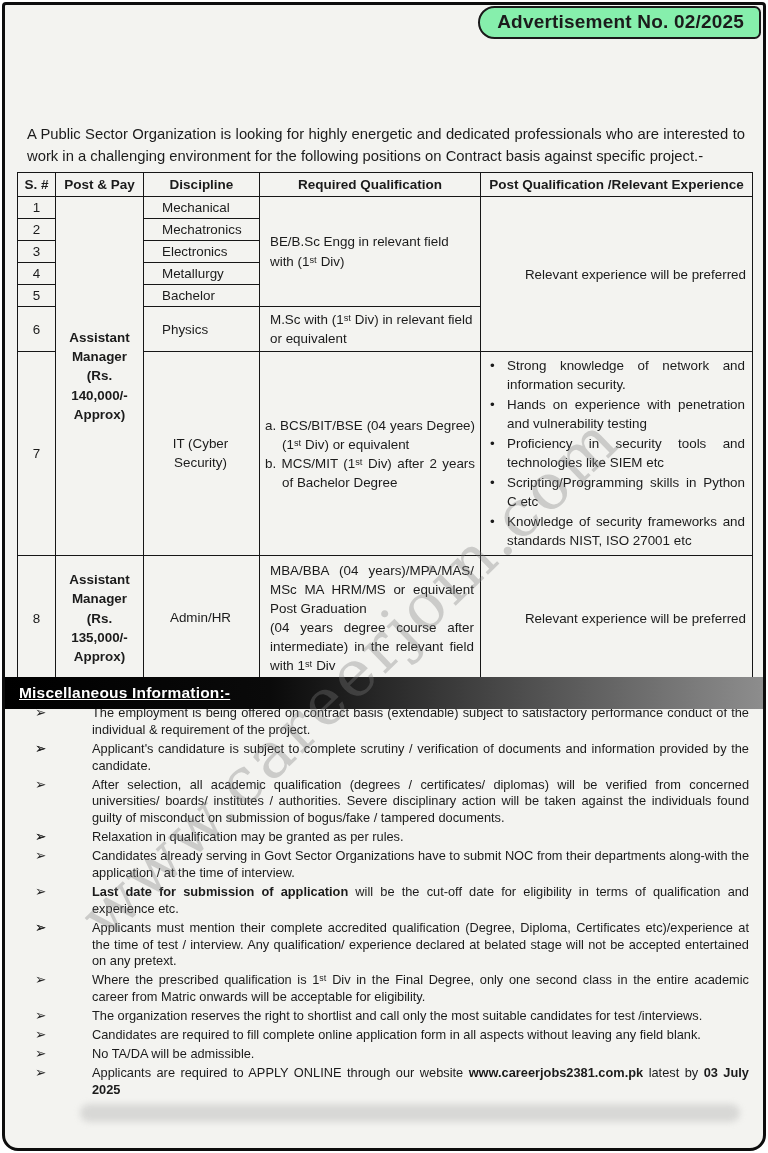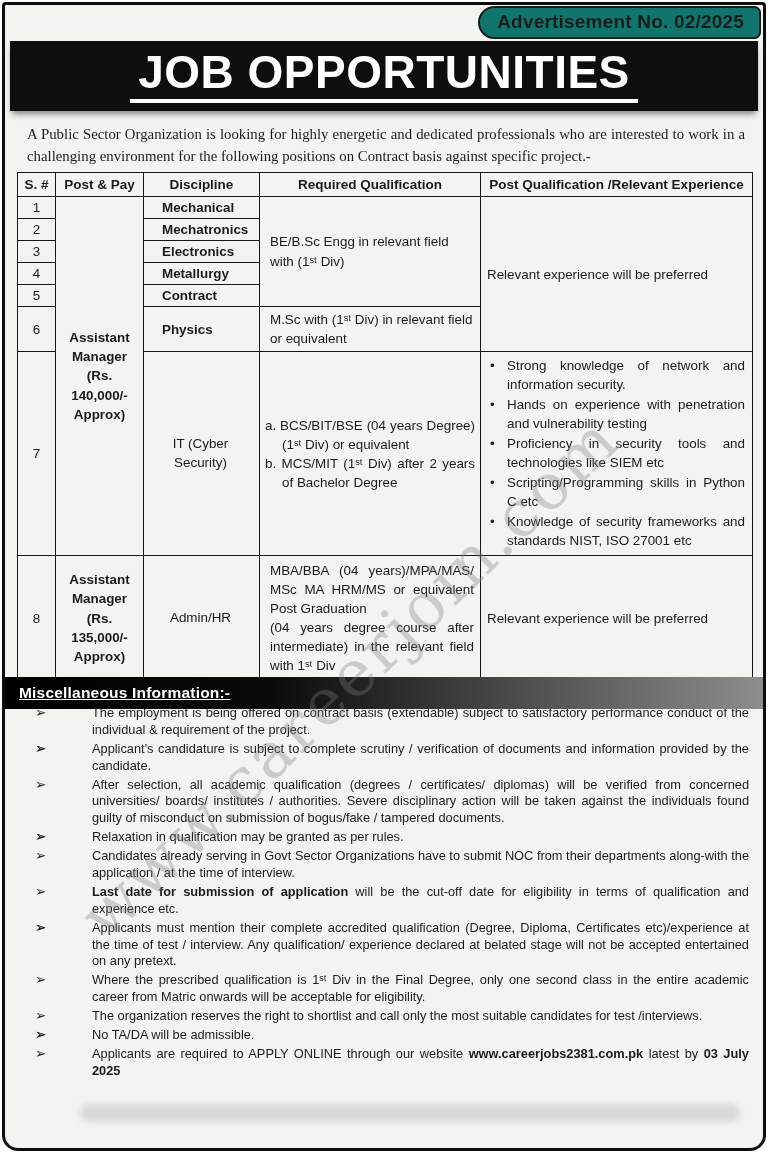--- a/index.html
+++ b/index.html
@@ -1,41 +1,41 @@
 <!DOCTYPE html>
 <html><head>
 <meta charset="utf-8">
 <style>
   html,body{margin:0;padding:0;background:#ffffff;}
   .page{width:768px;height:1153px;position:relative;background:#ffffff;overflow:hidden;
         font-family:"Liberation Sans","DejaVu Sans",sans-serif;color:#1b1b1b;}
   .frame{position:absolute;left:2px;top:2px;right:2px;bottom:2px;border:3.5px solid #0d0d0d;
          border-radius:4px 4px 16px 16px;background:#f3f3f0;overflow:hidden;}
-  .badge{position:absolute;top:1px;right:2px;background:#0f766e;border:2.5px solid #1a1a1a;
+  .badge{position:absolute;top:1px;right:2px;background:#86efac;border:2.5px solid #1a1a1a;
          border-radius:18px 7px 7px 18px;padding:3px 15px 4px 17px;font-size:19px;font-weight:bold;
          letter-spacing:.2px;z-index:3;}
   .banner{position:absolute;top:36px;left:5px;right:5px;height:70px;background:#0e0e0e;
           display:flex;align-items:center;justify-content:center;
           box-shadow:0 5px 6px -2px rgba(0,0,0,.45);z-index:2;}
   .banner .title{color:#ffffff;font-size:46px;font-weight:bold;letter-spacing:.5px;
           line-height:1.02;border-bottom:4px solid #ffffff;padding:0 8px 3px;}
   .intro{position:absolute;top:118px;left:22px;right:18px;margin:0;font-size:14.8px;
-         line-height:1.5;text-align:justify;font-family:Liberation Serif, serif;}
+         line-height:1.5;text-align:justify;}
   table{position:absolute;top:167px;left:12px;width:735px;border-collapse:collapse;
         table-layout:fixed;font-size:13.4px;}
   th,td{border:1.6px solid #161616;padding:2px 6px;vertical-align:middle;}
   th{font-weight:bold;text-align:center;height:21px;padding:1px 2px;font-size:13.5px;}
   tr.r15{height:22px;} tr.r6{height:45px;} tr.r7{height:198px;} tr.r8{height:125px;}
   .sn{text-align:center;}
-  .disc{text-align:left;padding-left:18px;font-weight:bold;}
+  .disc{text-align:left;padding-left:18px;}
   .disc-pre{white-space:pre-line;text-align:center;padding-left:4px;line-height:1.4;}
   .postpay{text-align:center;font-weight:bold;white-space:pre-line;line-height:1.45;}
   .qual{text-align:left;padding-left:10px;line-height:1.42;margin-top:8px;}
   .qual7{padding:2px 3px;}
-  .exp-center{text-align:left;}
+  .exp-center{text-align:right;}
   .qual-list{list-style:none;margin:0;padding:0 2px;}
   .qual-list li{padding-left:17px;text-indent:-17px;text-align:justify;line-height:1.42;}
   .exp7{padding:4px 4px 4px 0;}
   .exp-list{list-style:none;margin:0;padding:0;}
   .exp-list li{position:relative;padding-left:26px;padding-right:3px;text-align:justify;
                line-height:1.42;margin-bottom:1px;}
   .exp-list .dot{position:absolute;left:9px;top:0;}
   .qpara{margin:0;text-align:justify;line-height:1.42;}
   .misc-bar{position:absolute;top:672px;left:0;right:0;height:32px;
             background:linear-gradient(90deg,#000000 0%,#0a0a0a 35%,#555555 72%,#8d8d8d 100%);
@@ -58,23 +58,20 @@
 </head>
 <body>
 
 <div class="page">
   <div class="frame">
 
     <div class="badge">
       <span>Advertisement No. 02/2025</span>
     </div>
 
-    <div class="banner">
-      <span class="title">JOB OPPORTUNITIES</span>
-    </div>
 
     <p class="intro">A Public Sector Organization is looking for highly energetic and dedicated professionals who are interested to work in a challenging environment for the following positions on Contract basis against specific project.-</p>
 
     <table>
       <colgroup>
         <col style="width:38px">
           <col style="width:88px">
           <col style="width:116px">
         <col style="width:221px">
           <col style="width:272px">
@@ -106,21 +103,21 @@
         <tr class="r15">
           <td class="sn">3</td>
           <td class="disc">Electronics</td>
         </tr>
         <tr class="r15">
           <td class="sn">4</td>
           <td class="disc">Metallurgy</td>
         </tr>
         <tr class="r15">
           <td class="sn">5</td>
-          <td class="disc">Contract</td>
+          <td class="disc">Bachelor</td>
         </tr>
         <tr class="r6">
           <td class="sn">6</td>
           <td class="disc">Physics</td>
           <td class="qual">M.Sc with (1ˢᵗ Div) in relevant field or equivalent</td>
         </tr>
         <tr class="r7">
           <td class="sn">7</td>
           <td class="disc-pre">IT (Cyber
 Security)</td>
@@ -240,20 +237,21 @@
           <span><span>Where the prescribed qualification is 1ˢᵗ Div in the Final Degree, only one second class in the entire academic career from Matric onwards will be acceptable for eligibility.</span></span>
         </li>
 
         <li>
           <span class="arrow">➢</span>
           <span><span>The organization reserves the right to shortlist and call only the most suitable candidates for test /interviews.</span></span>
         </li>
 
         <li>
           <span class="arrow">➢</span>
+          <span><span>Candidates are required to fill complete online application form in all aspects without leaving any field blank.</span></span>
         </li>
 
         <li>
           <span class="arrow">➢</span>
           <span><span>No TA/DA will be admissible.</span></span>
         </li>
 
         <li>
           <span class="arrow">➢</span>
           <span><span>Applicants are required to APPLY ONLINE through our website </span><span class="b">www.careerjobs2381.com.pk</span><span> latest by </span><span class="b">03 July 2025</span></span>

